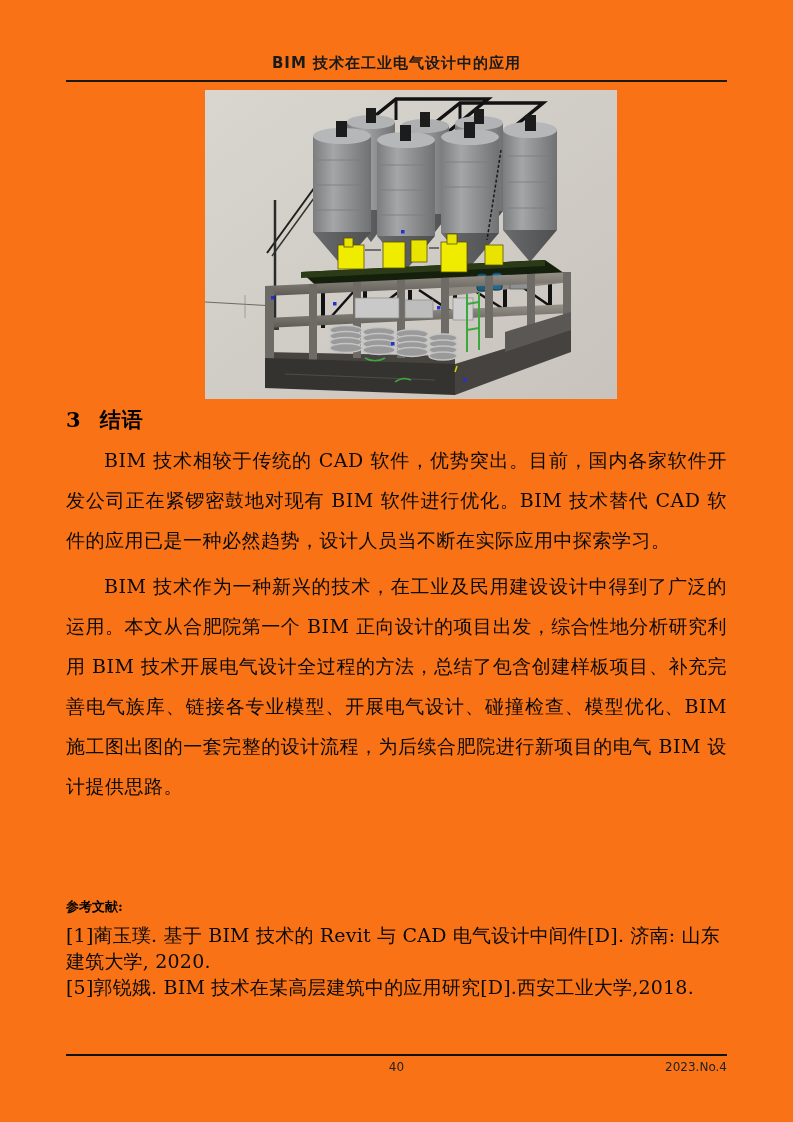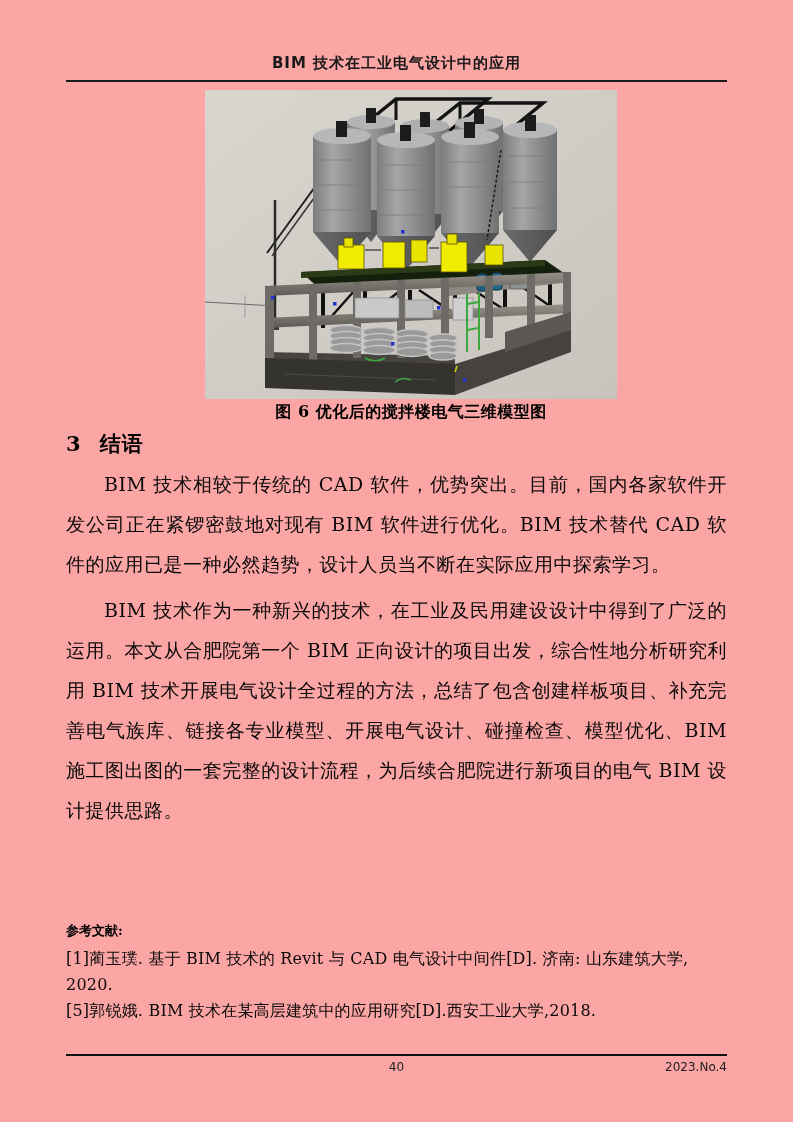--- a/index.html
+++ b/index.html
@@ -1,20 +1,20 @@
 <!DOCTYPE html>
 <html><head>
 <meta charset="utf-8">
 <style>
   html,body{margin:0;padding:0;background:#ffffff;}
   .page{
     position:relative;
     width:793px;height:1122px;
     margin:0 auto;
-    background:#fca5a5;
+    background:#f97316;
     font-family:"DejaVu Serif","Liberation Serif",serif;
     color:#111;
     overflow:hidden;
     box-sizing:border-box;
     padding:54px 66px 0 66px;
   }
   .header-title{
     text-align:center;
     font-family:"DejaVu Sans","Liberation Sans",sans-serif;
     font-weight:bold;
@@ -66,21 +66,21 @@
   .references{
     margin-top:92px;
   }
   .ref-heading{
     font-weight:bold;
     font-size:13px;
     color:#000;
   }
   .ref-list{margin-top:6px;}
   .ref-item{
-    font-size:16px;
+    font-size:19px;
     line-height:26px;
     color:#0a0a0a;
     letter-spacing:0.2px;
   }
   .footer{
     position:absolute;
     left:66px;right:66px;
     top:1054px;
     border-top:2px solid #111;
     font-family:"DejaVu Sans","Liberation Sans",sans-serif;
@@ -297,21 +297,20 @@
 
       <g fill="#2233cc">
         <rect x="128" y="212" width="3.5" height="3.5"></rect>
         <rect x="232" y="216" width="3.5" height="3.5"></rect>
         <rect x="186" y="252" width="3.5" height="3.5"></rect>
         <rect x="258" y="288" width="3.5" height="3.5"></rect>
         <rect x="66" y="206" width="3.5" height="3.5"></rect>
         <rect x="196" y="140" width="3.5" height="3.5"></rect>
       </g>
     </svg>
-    <div class="figure-caption">图 6  优化后的搅拌楼电气三维模型图</div>
   </div>
 
   <div class="section-heading">
     <span class="sec-num">3</span><span>结语</span>
   </div>
 
   <p class="body-para">BIM 技术相较于传统的 CAD 软件，优势突出。目前，国内各家软件开发公司正在紧锣密鼓地对现有 BIM 软件进行优化。BIM 技术替代 CAD 软件的应用已是一种必然趋势，设计人员当不断在实际应用中探索学习。</p>
   <p class="body-para">BIM 技术作为一种新兴的技术，在工业及民用建设设计中得到了广泛的运用。本文从合肥院第一个 BIM 正向设计的项目出发，综合性地分析研究利用 BIM 技术开展电气设计全过程的方法，总结了包含创建样板项目、补充完善电气族库、链接各专业模型、开展电气设计、碰撞检查、模型优化、BIM 施工图出图的一套完整的设计流程，为后续合肥院进行新项目的电气 BIM 设计提供思路。</p>
 
   <div class="references">

